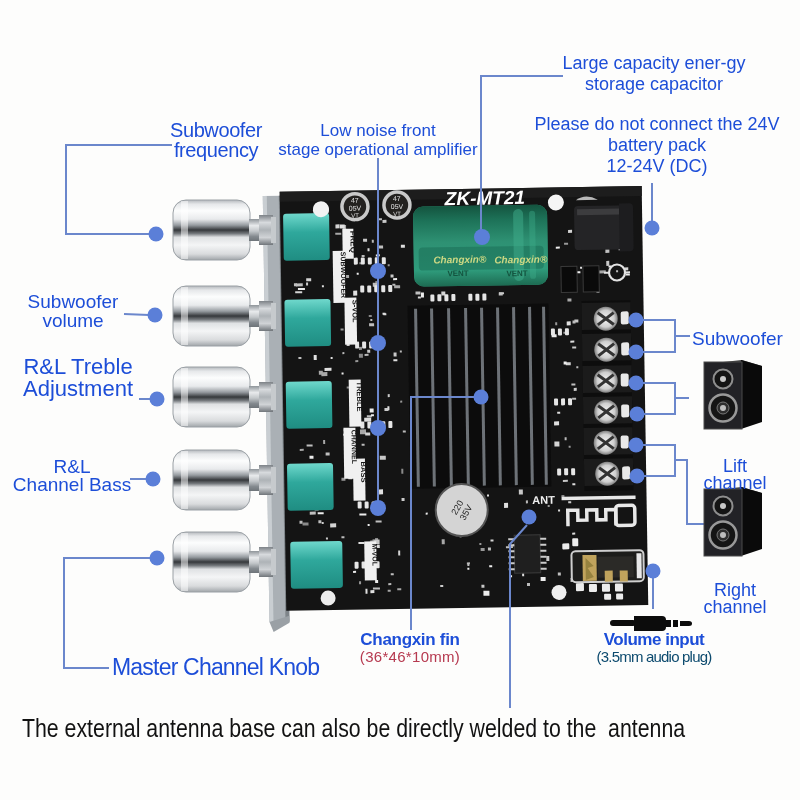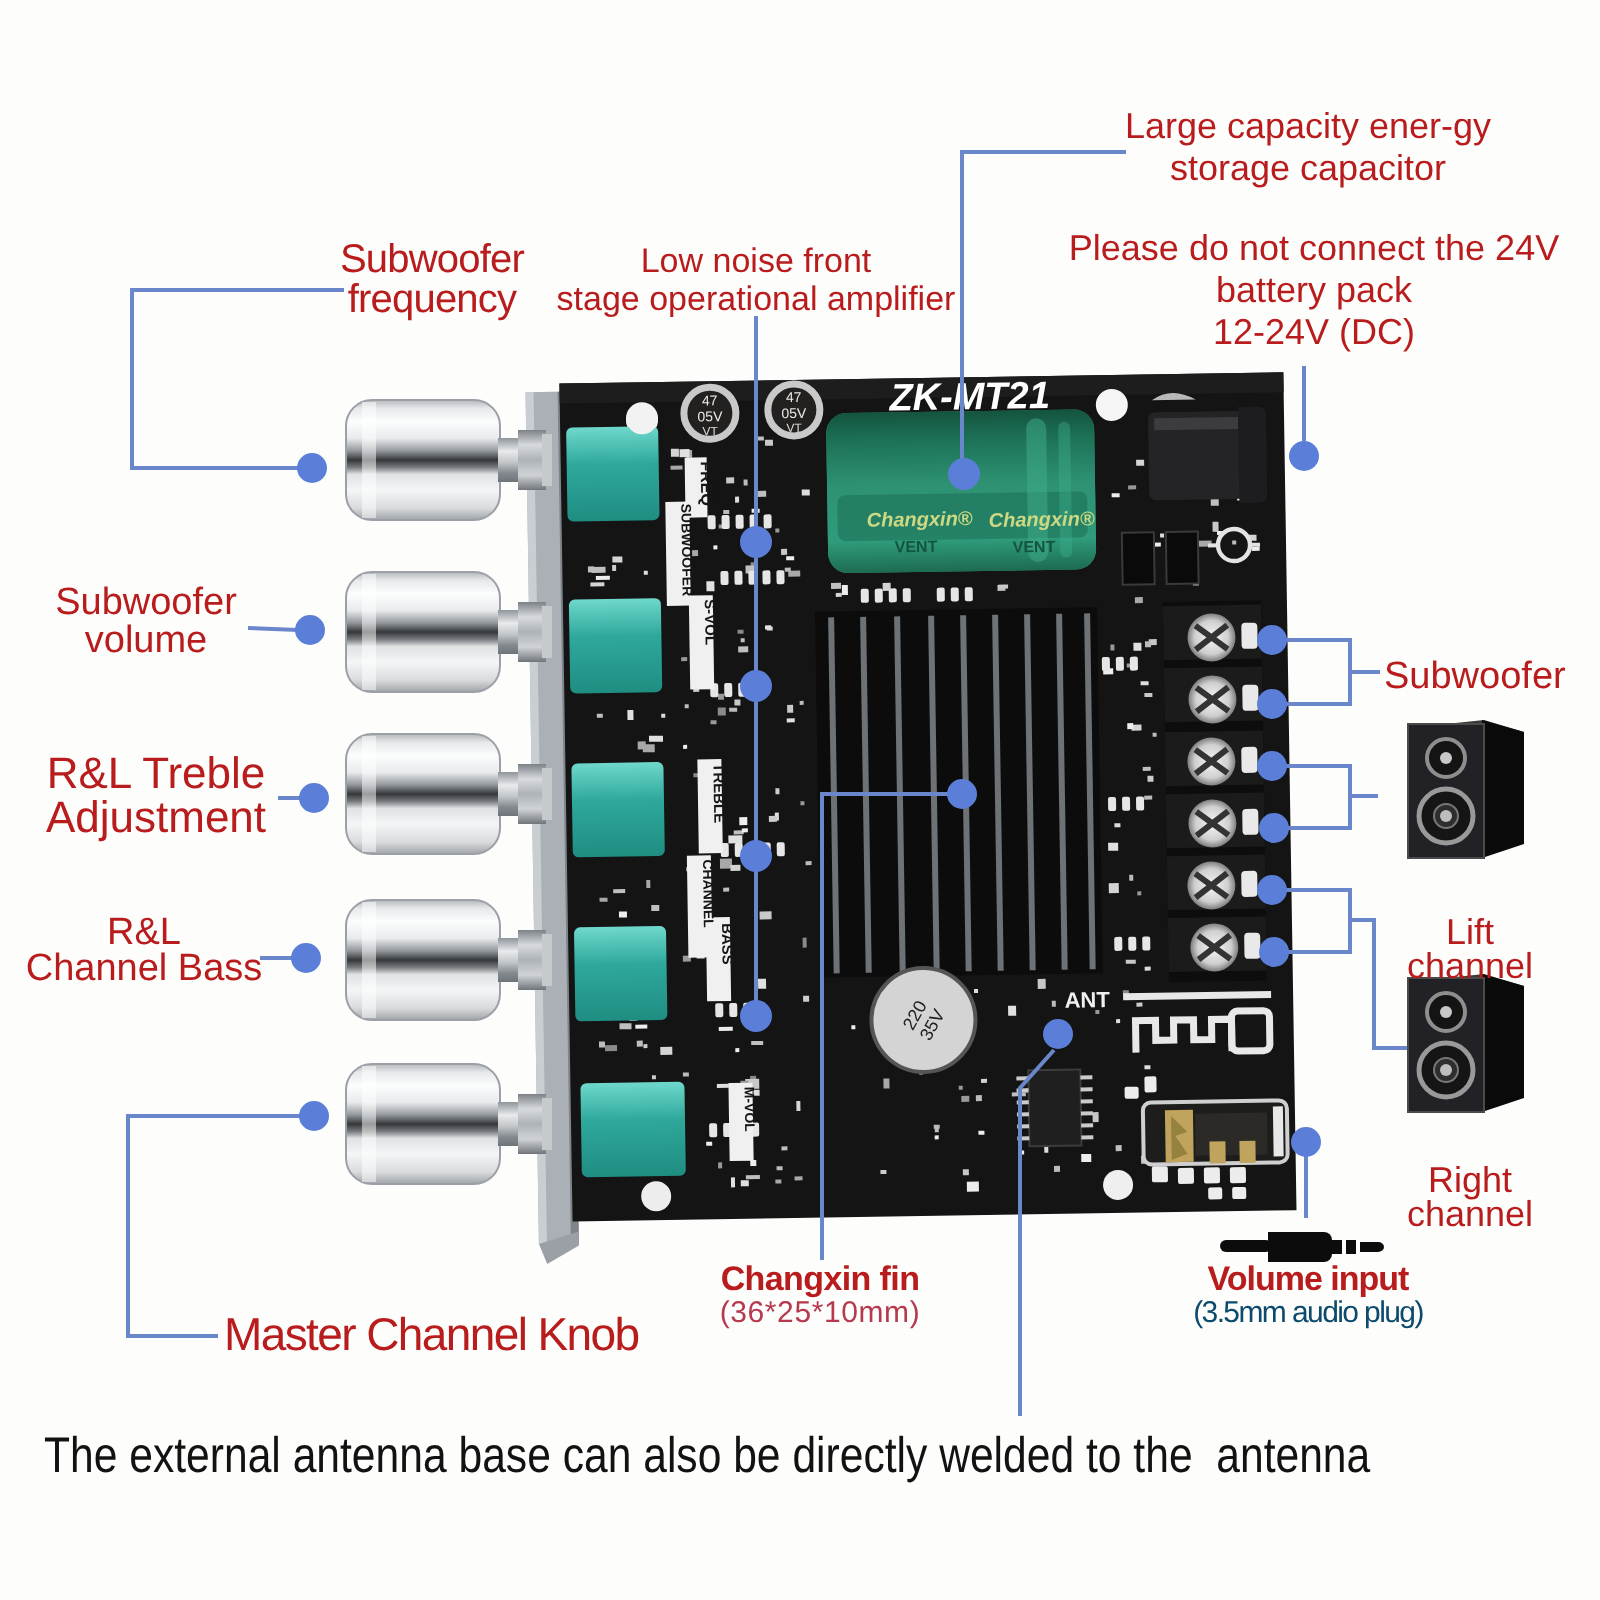--- a/index.html
+++ b/index.html
@@ -1,17 +1,17 @@
 <!DOCTYPE html>
 <html><head>
 <meta charset="utf-8">
 <style>
   html,body{margin:0;padding:0;}
   body{width:800px;height:800px;position:relative;background:#fdfdfc;font-family:"Liberation Sans", sans-serif;overflow:hidden;}
-  .lbl{position:absolute;color:#b91c1c;text-align:center;line-height:1.06;}
+  .lbl{position:absolute;color:#1d4ed8;text-align:center;line-height:1.06;}
   svg{position:absolute;left:0;top:0;}
 </style>
 </head>
 <body>
 <svg width="800" height="800" viewBox="0 0 800 800">
   <defs>
     <linearGradient id="capgrad" x1="0" y1="0" x2="0" y2="1">
       <stop offset="0" stop-color="#14543f"></stop>
       <stop offset="0.18" stop-color="#1d7258"></stop>
       <stop offset="0.45" stop-color="#2e9173"></stop>
@@ -552,23 +552,23 @@
     <rect x="680" y="621" width="9" height="5"></rect>
     <path d="M689,621 a3,2.5 0 0 1 3,2.5 a3,2.5 0 0 1 -3,2.5 z"></path>
   </g>
 </svg>
 
 <div class="lbl" style="left:130px;top:120px;width:172px;font-size:20px;letter-spacing:-0.4px;line-height:20px;">Subwoofer<br>frequency</div>
 <div class="lbl" style="left:268px;top:122px;width:220px;font-size:17px;line-height:18.5px;text-align:center;">Low noise front<br>stage operational amplifier</div>
 <div class="lbl" style="left:544px;top:53px;width:220px;font-size:18px;line-height:21px;">Large capacity ener-gy<br>storage capacitor</div>
 <div class="lbl" style="left:517px;top:114px;width:280px;font-size:18px;line-height:21px;">Please do not connect the 24V<br>battery pack<br>12-24V (DC)</div>
 <div class="lbl" style="left:0px;top:292px;width:146px;font-size:19px;line-height:19px;">Subwoofer<br>volume</div>
-<div class="lbl" style="left:0px;top:376px;width:156px;font-size:22px;line-height:21.5px;">R&amp;L Treble<br>Adjustment</div>
+<div class="lbl" style="left:0px;top:356px;width:156px;font-size:22px;line-height:21.5px;">R&amp;L Treble<br>Adjustment</div>
 <div class="lbl" style="left:0px;top:458px;width:144px;font-size:19px;line-height:17.5px;">R&amp;L<br>Channel Bass</div>
 <div class="lbl" style="left:112px;top:655px;font-size:23px;letter-spacing:-0.8px;white-space:nowrap;">Master Channel Knob</div>
 <div class="lbl" style="left:692px;top:329px;font-size:19px;white-space:nowrap;">Subwoofer</div>
 <div class="lbl" style="left:675px;top:440px;width:120px;font-size:18px;line-height:16.5px;margin-top:18px;">Lift<br>channel</div>
 <div class="lbl" style="left:675px;top:566px;width:120px;font-size:18px;line-height:17px;margin-top:16px;">Right<br>channel</div>
 <div class="lbl" style="left:330px;top:631px;width:160px;font-size:17px;font-weight:bold;letter-spacing:-0.3px;">Changxin fin</div>
-<div class="lbl" style="left:330px;top:649px;width:160px;font-size:15px;letter-spacing:0.3px;color:#b6394f;">(36*25*10mm)</div>
+<div class="lbl" style="left:330px;top:649px;width:160px;font-size:15px;letter-spacing:0.3px;color:#b6394f;">(36*46*10mm)</div>
 <div class="lbl" style="left:574px;top:631px;width:160px;font-size:17px;font-weight:bold;letter-spacing:-0.5px;">Volume input</div>
 <div class="lbl" style="left:574px;top:649px;width:160px;font-size:15px;letter-spacing:-0.8px;color:#0c4a6e;">(3.5mm audio plug)</div>
 <div class="lbl" style="left:22px;top:715px;font-size:25px;white-space:nowrap;color:#121212;transform:scaleX(0.852);transform-origin:left top;">The external antenna base can also be directly welded to the&nbsp; antenna</div>
 
 </body></html>

